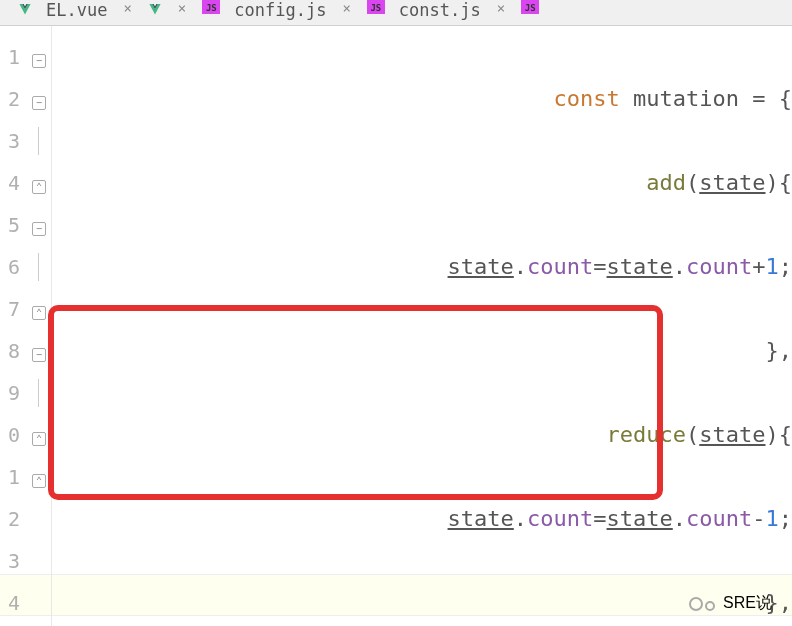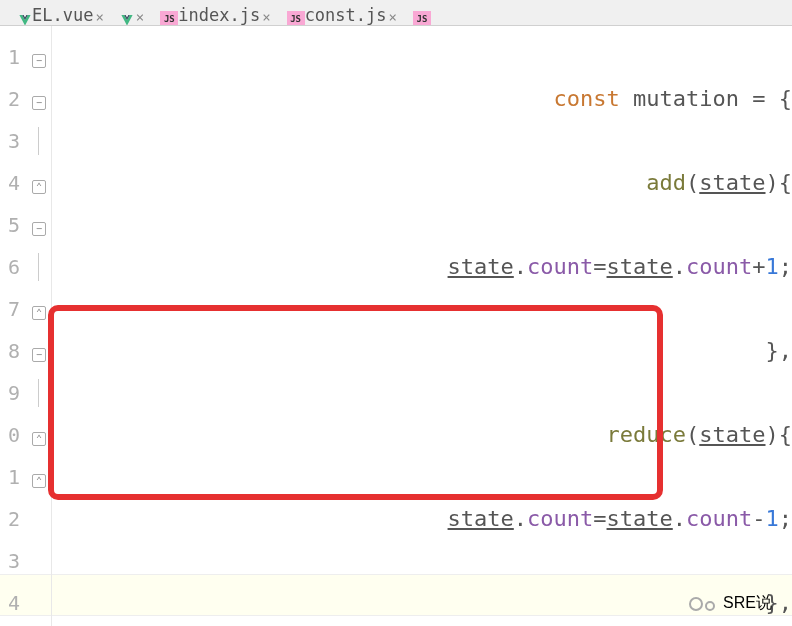--- a/index.html
+++ b/index.html
@@ -16,36 +16,36 @@
       display: flex;
       align-items: center;
       height: 26px;
       background: #f0f0f0;
       border-bottom: 1px solid #d0d0d0;
       padding-left: 10px;
       overflow: hidden;
     }
     .tab {
       display: flex;
-      align-items: flex-end;
+      align-items: flex-start;
       padding: 0 8px;
       font-size: 17px;
       color: #555;
       height: 100%;
-      gap: 0;
+      gap: 14px;
     }
     .vue-icon {
       width: 14px;
       height: 14px;
       display: inline-block;
     }
     .js-icon {
       width: 18px;
       height: 14px;
-      background: #f9a8d4;
+      background: #d946ef;
       color: #333;
       font-size: 9px;
       font-weight: bold;
       display: inline-flex;
       align-items: flex-end;
       justify-content: center;
       padding-bottom: 1px;
     }
     .close-x {
       color: #888;
@@ -168,21 +168,21 @@
     <span class="vue-icon">
       <svg viewBox="0 0 100 100">
           <polygon points="50,90 10,15 30,15 50,50 70,15 90,15" fill="#42b883"></polygon>
           <polygon points="50,50 30,15 40,15 50,32 60,15 70,15" fill="#35495e"></polygon>
         </svg>
     </span>
     <span class="close-x">×</span>
   </div>
   <div class="tab">
     <span class="js-icon">JS</span>
-    <span>index.js</span>
+    <span>config.js</span>
     <span class="close-x">×</span>
   </div>
   <div class="tab">
     <span class="js-icon">JS</span>
     <span>const.js</span>
     <span class="close-x">×</span>
   </div>
   <div class="tab">
     <span class="js-icon">JS</span>
   </div>

